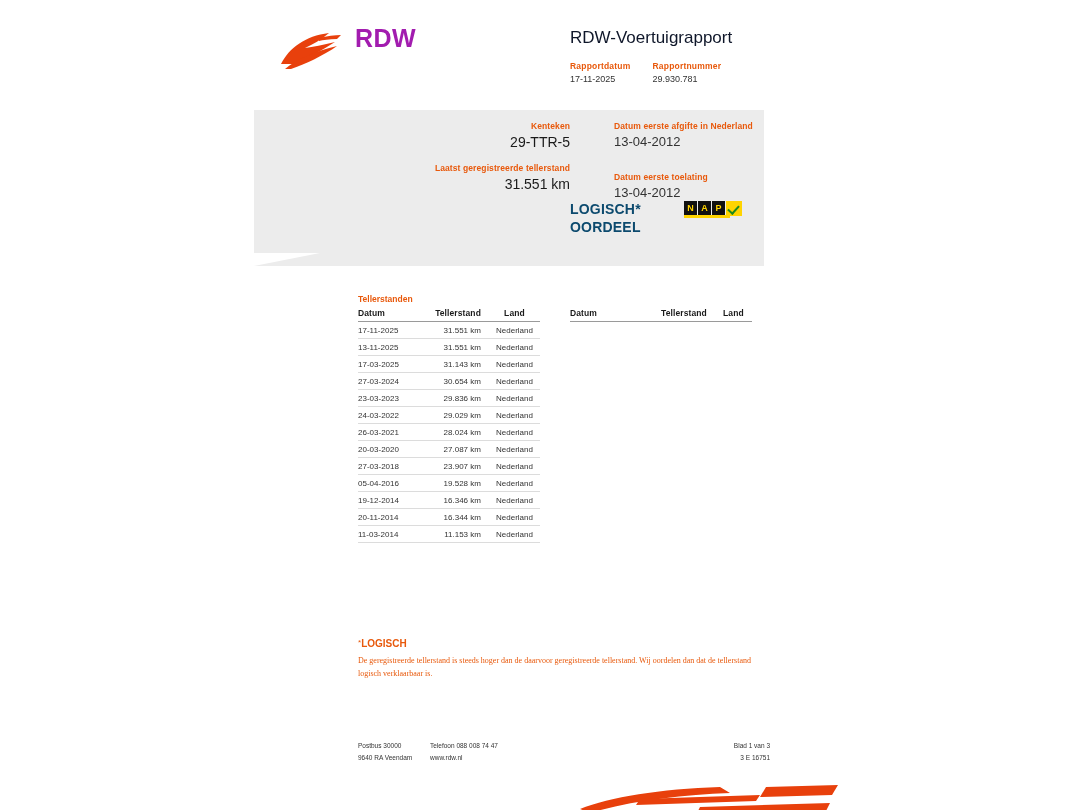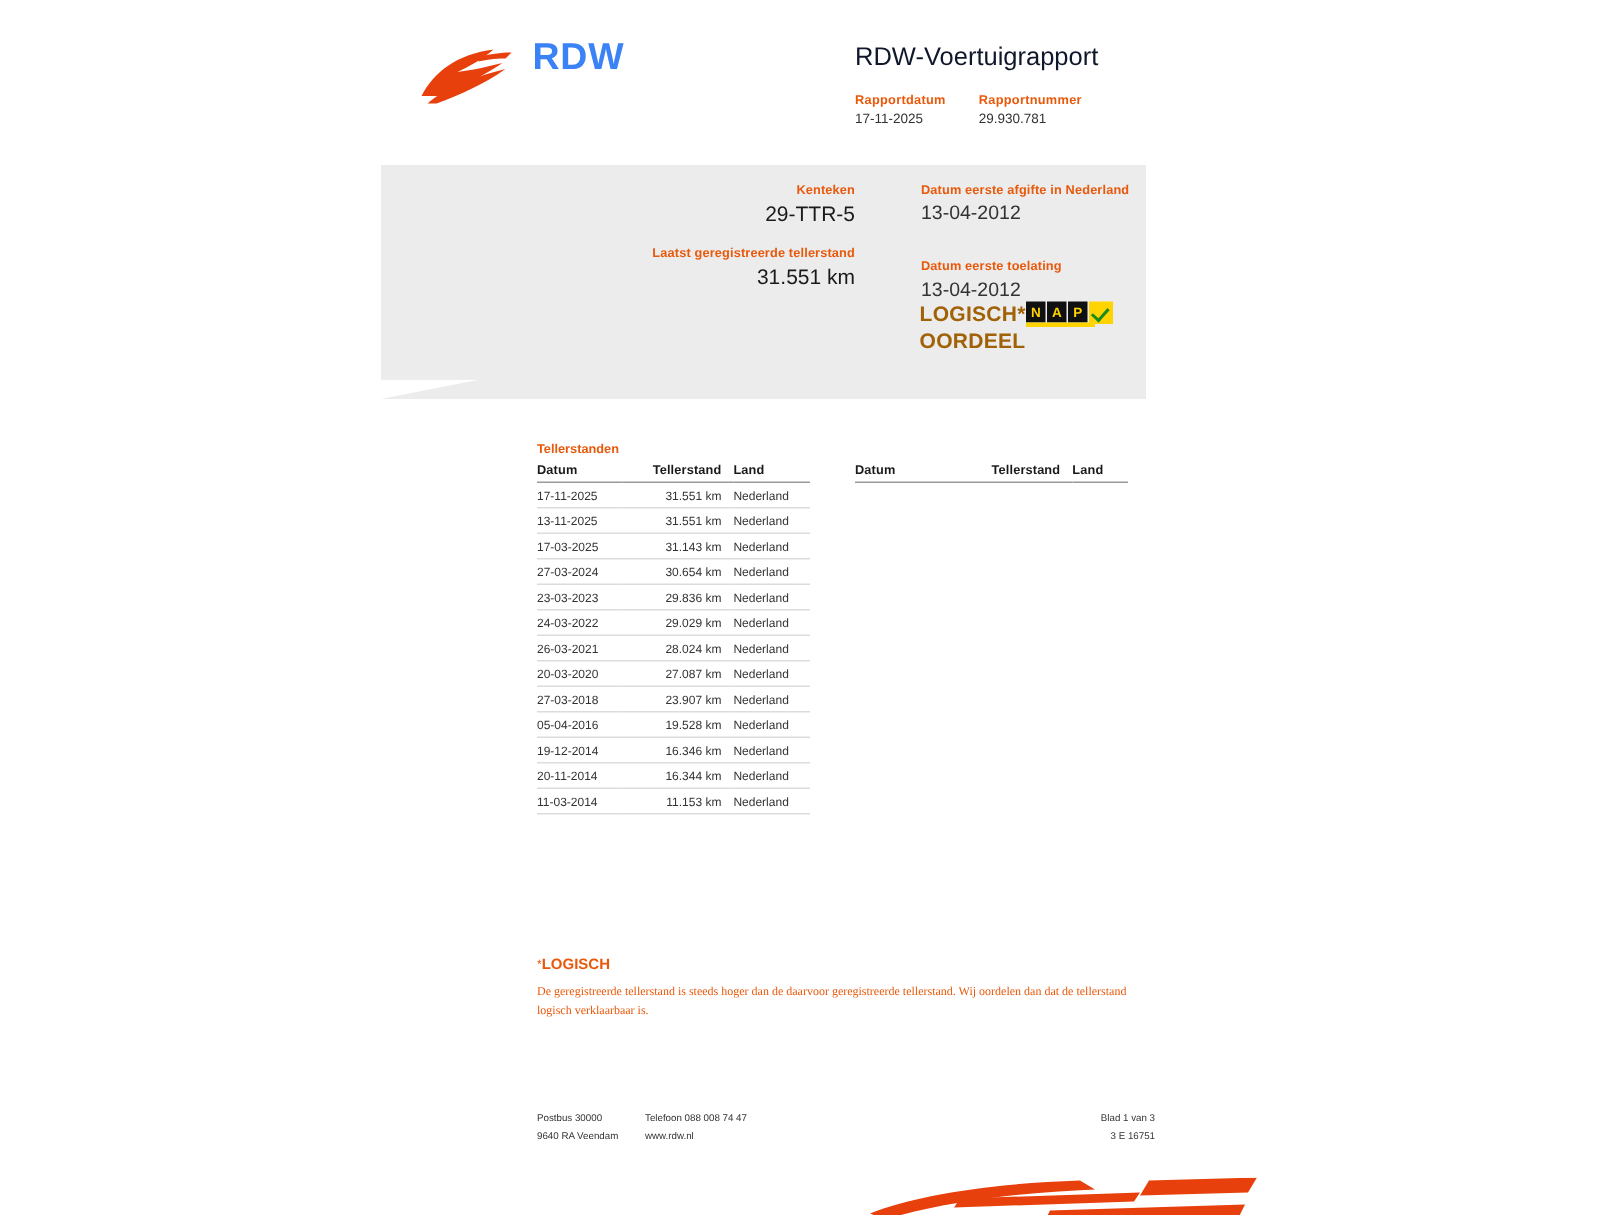--- a/index.html
+++ b/index.html
@@ -29,21 +29,21 @@
     width: 66px;
     height: 42px;
   }
   .logo-text {
     position: absolute;
     left: 355px;
     top: 24px;
     font-size: 25px;
     font-weight: bold;
     letter-spacing: 0.5px;
-    color: #3b82f6;
+    color: #a21caf;
   }
   .report-title {
     position: absolute;
     left: 570px;
     top: 28px;
     font-size: 17px;
     color: #0f172a;
     font-weight: normal;
   }
   .hdr-meta {
@@ -116,24 +116,23 @@
   }
   .f-group { margin-bottom: 13px; }
   .f-group-r { margin-bottom: 23px; }
 
   .verdict {
     position: absolute;
     left: 570px;
     top: 200px;
     font-size: 14px;
     font-weight: bold;
-    color: #a16207;
+    color: #0c4a6e;
     line-height: 1.3;
     letter-spacing: 0.2px;
-    margin-left: 43px;
   }
   .nap-badge {
     position: absolute;
     left: 684px;
     top: 198px;
     display: flex;
     align-items: center;
     height: 20px;
   }
   .nap-letters {
@@ -198,21 +197,21 @@
   table.odo th {
     font-size: 8.5px;
     font-weight: bold;
     color: #1a1a1a;
     text-align: left;
     padding: 0 0 3px 0;
     border-bottom: 1px solid #9a9a9a;
     letter-spacing: 0.1px;
   }
   table.odo th.c-km, table.odo td.c-km { text-align: right; padding-right: 8px; }
-  table.odo th.c-land, table.odo td.c-land { text-align: left; }
+  table.odo th.c-land, table.odo td.c-land { text-align: center; }
   table.odo td {
     font-size: 8px;
     color: #333;
     padding: 4px 0 3px 0;
     border-bottom: 1px solid #dcdcdc;
   }
 
   
   .fn-title {
     position: absolute;

